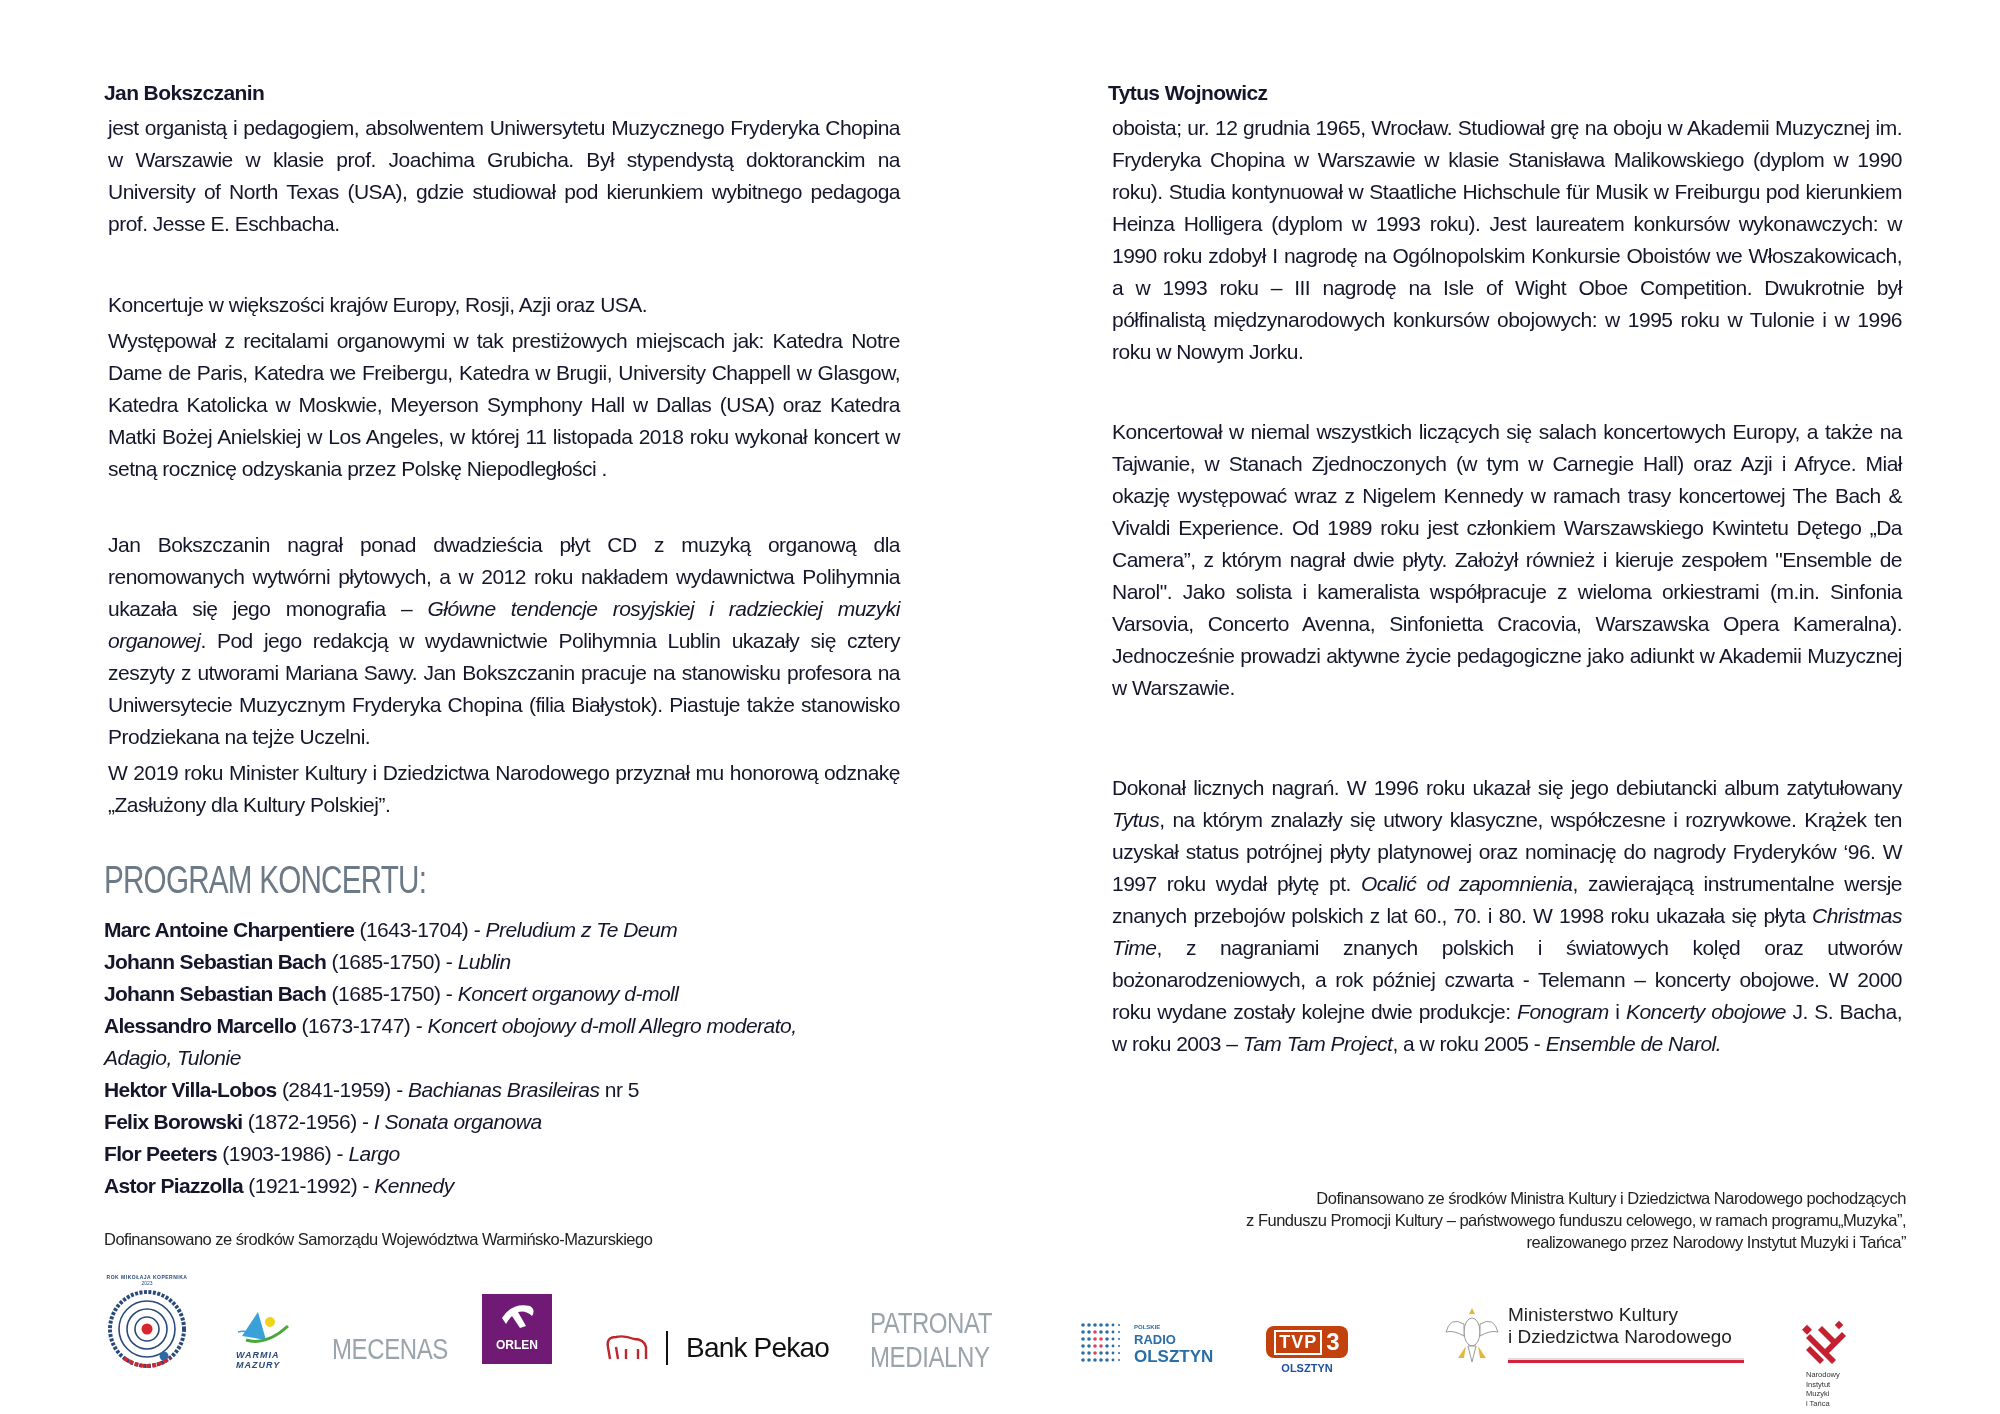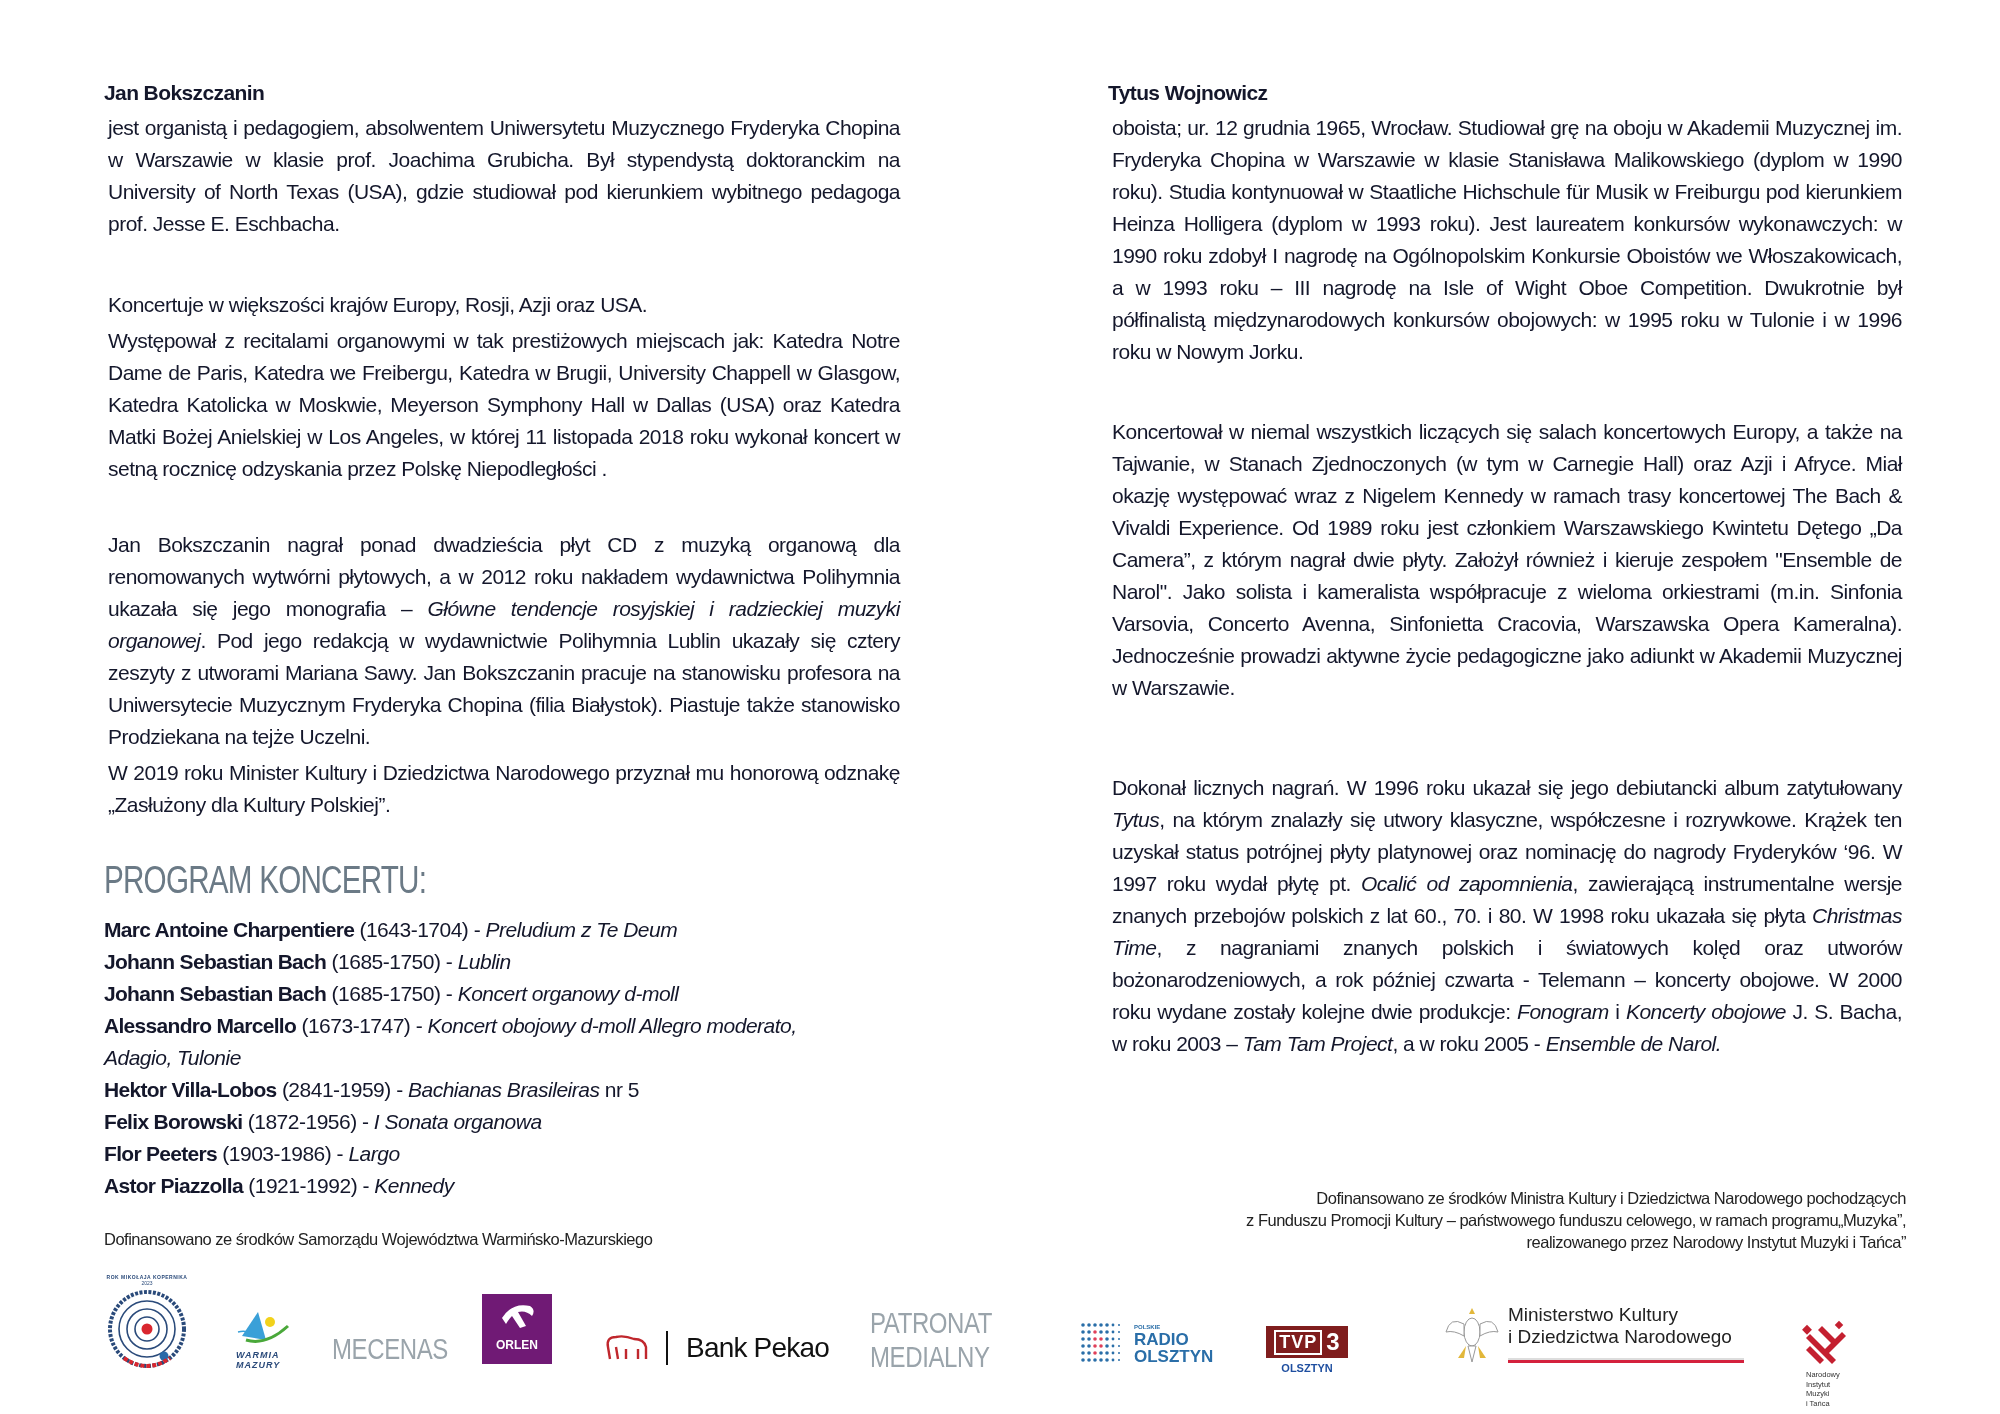--- a/index.html
+++ b/index.html
@@ -168,27 +168,27 @@
         <circle cx="15" cy="10" r="1.8"></circle>
           <circle cx="15" cy="17" r="1.8"></circle>
           <circle cx="21" cy="17" r="1.8"></circle>
           <circle cx="15" cy="24" r="1.8"></circle>
           <circle cx="21" cy="24" r="1.8"></circle>
           <circle cx="15" cy="31" r="1.8"></circle>
       </g>
     </svg>
     <div style="margin-left:10px; color:#2a6ea8; font-weight:bold;">
       <div style="font-size:6px; line-height:8px;">POLSKIE</div>
-      <div style="font-size:17px; line-height:17px;">RADIO</div>
+      <div style="font-size:13px; line-height:17px;">RADIO</div>
       <div style="font-size:17px; line-height:17px;">OLSZTYN</div>
     </div>
   </div>
 
   <div class="logo" style="left:1266px; top:56px; width:82px;">
-    <div style="display:flex; background:#7f1d1d; height:32px; align-items:center; justify-content:center; border-radius:0;">
+    <div style="display:flex; background:#c2410c; height:32px; align-items:center; justify-content:center; border-radius:8px;">
       <span style="color:#fff; font-weight:bold; font-size:18px; border:2px solid #fff; padding:0 3px; letter-spacing:1px;">TVP</span>
       <span style="color:#fff; font-weight:bold; font-size:24px; margin-left:4px;">3</span>
     </div>
     <div style="color:#1f4fa0; font-weight:bold; font-size:11px; text-align:center; margin-top:4px;">OLSZTYN</div>
   </div>
 
   <div class="logo" style="left:1442px; top:34px; display:flex;">
     <svg width="60" height="66" viewBox="0 0 60 66">
       <path d="M30 4 L33 10 L27 10 Z" fill="#e2b73a"></path>
       <ellipse cx="30" cy="28" rx="8" ry="14" fill="#fff" stroke="#999" stroke-width="1"></ellipse>

